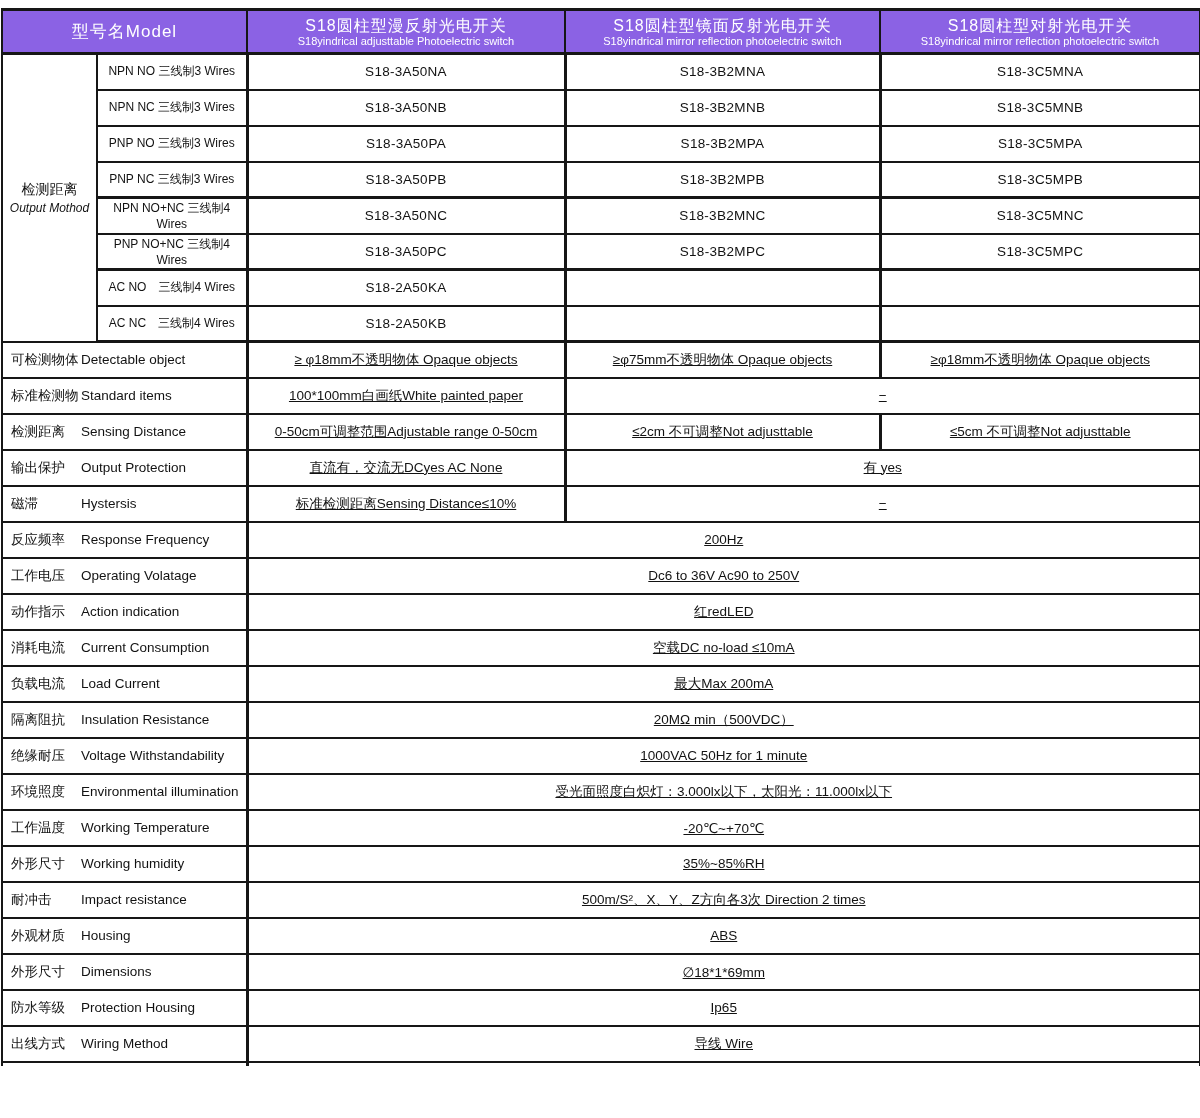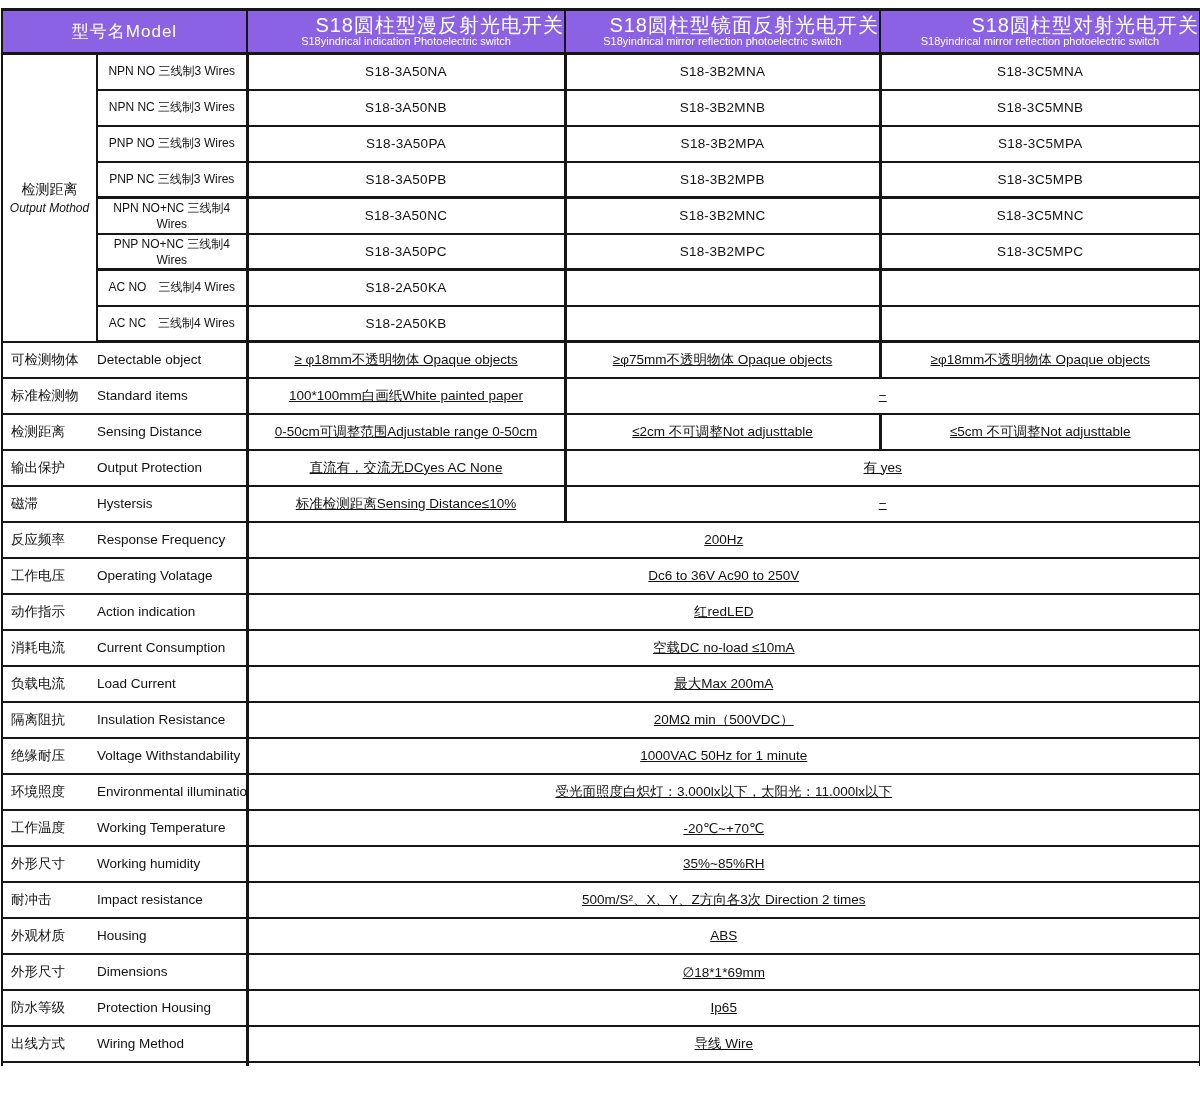--- a/index.html
+++ b/index.html
@@ -35,40 +35,40 @@
     background: #8b62e4;
     color: #ffffff;
     font-weight: normal;
     height: 44px;
     border-bottom: 3px solid #161616;
     border-top: 3px solid #161616;
     vertical-align: middle;
     text-align: center;
   }
   .hd-model { font-size: 17px; letter-spacing: 1px; }
-  .hd-zh { font-size: 20px; line-height: 19px; letter-spacing: 1px; text-align: right; }
+  .hd-zh { font-size: 16px; line-height: 19px; letter-spacing: 1px; }
   .hd-en { font-size: 11px; line-height: 13px; }
 
   tbody td {
     height: 36px;
     vertical-align: middle;
     text-align: center;
     font-size: 13px;
     background: #ffffff;
   }
   td.sub  { font-size: 12px; }
   td.mod  { font-size: 13.5px; letter-spacing: 0.3px; }
   td.outmode { font-size: 14px; }
   td.outmode .en-small { font-size: 12px; margin-top: 2px; font-style: italic; }
 
   td.lbl {
     text-align: left;
     padding-left: 8px;
   }
-  td.lbl .cellflex { display: flex; align-items: center; gap: 16px; }
+  td.lbl .cellflex { display: flex; align-items: center; }
   td.lbl .zh { font-size: 13.5px; min-width: 70px; white-space: nowrap; }
   td.lbl .en { font-size: 13.5px; white-space: nowrap; }
 
   td.val { font-size: 13.5px; text-decoration: underline; }
 
   tr.gsep td { border-bottom-width: 3px; }
   td.vthick { border-left-width: 3px; margin-left: 48px; }
 </style>
 </head>
 <body>
@@ -80,21 +80,21 @@
         <col class="c-sub">
         <col class="c-d1">
         <col class="c-d2">
         <col class="c-d3">
   </colgroup>
   <thead>
     <tr>
       <th colspan="2" class="hd-model">型号名Model</th>
       <th>
         <div class="hd-zh">S18圆柱型漫反射光电开关</div>
-        <div class="hd-en">S18yindrical indication Photoelectric switch</div>
+        <div class="hd-en">S18yindrical adjusttable Photoelectric switch</div>
       </th>
       <th>
         <div class="hd-zh">S18圆柱型镜面反射光电开关</div>
         <div class="hd-en">S18yindrical mirror reflection photoelectric switch</div>
       </th>
       <th>
         <div class="hd-zh">S18圆柱型对射光电开关</div>
         <div class="hd-en">S18yindrical mirror reflection photoelectric switch</div>
       </th>
     </tr>

